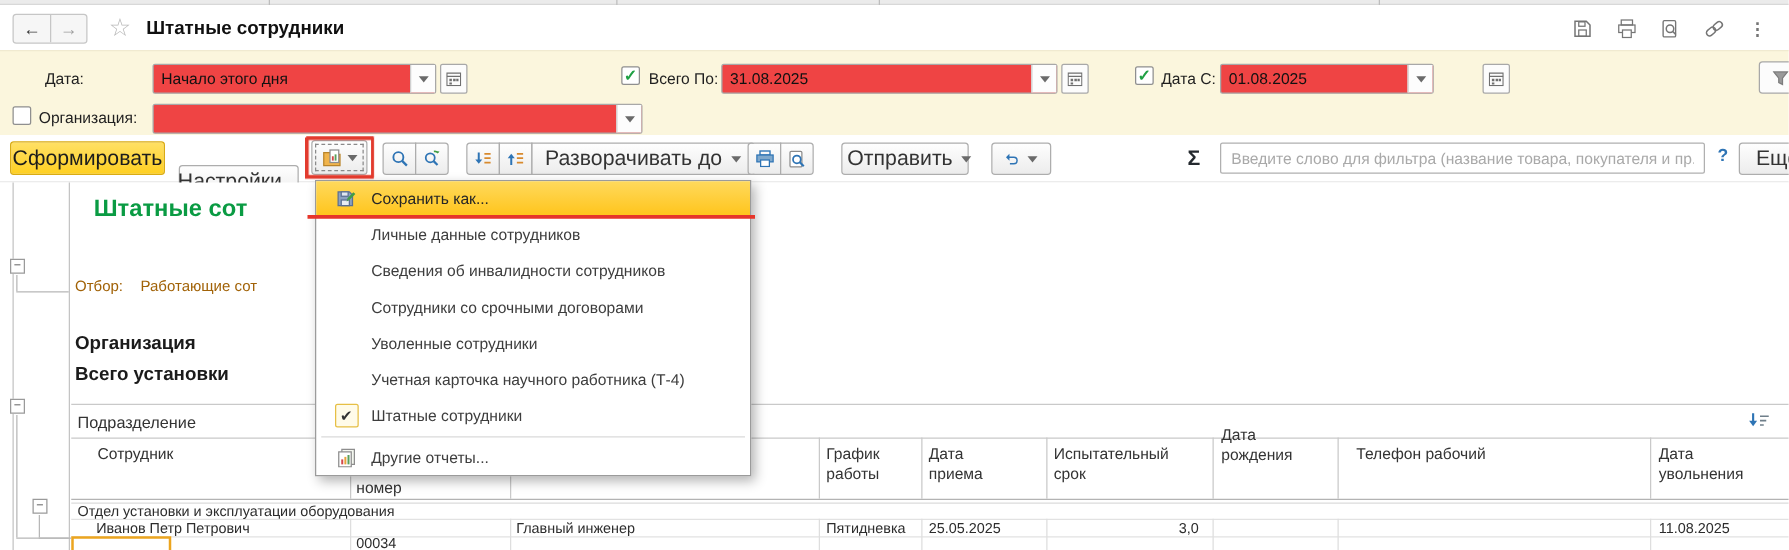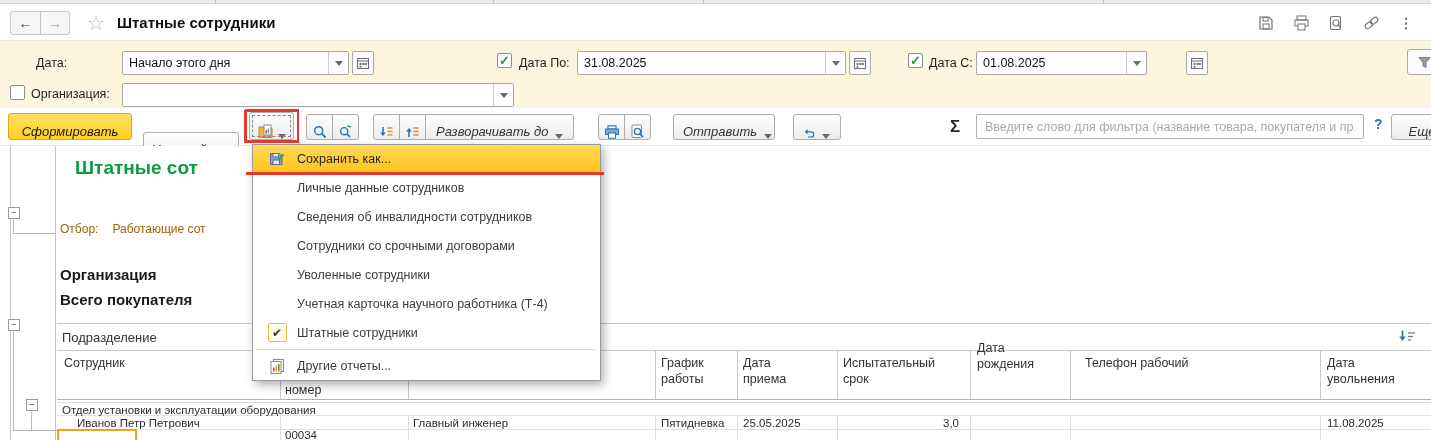--- a/index.html
+++ b/index.html
@@ -21,30 +21,30 @@
   .navbtn.fwd { border-left:1px solid #c6c6c6; color:#a0a0a0; }
   .star { margin-left:17px; font-size:20px; color:#b9b9b9; line-height:1; }
   .page-title { margin-left:12px; font-size:15px; font-weight:bold; color:#101010; }
   .tb-icons { margin-left:auto; margin-right:16px; display:flex; align-items:center; gap:17px; color:#757575; }
   .tb-icons .ib { display:flex; align-items:center; justify-content:center; width:18px; height:18px; }
   .kebab { font-size:14px; font-weight:bold; color:#757575; letter-spacing:0; }
 
   
   .filter-panel { position:absolute; top:40px; left:0; width:100%; height:68px; background:#fbf6dd; border-top:1px solid #f0ead0; }
   .fp-label { position:absolute; font-size:12.5px; color:#1f1f1f; white-space:nowrap; }
-  .combo { position:absolute; height:24px; display:flex; background:#ffffff; border:1px solid #a8a8a8; border-radius:2px; }
+  .combo { position:absolute; height:24px; display:flex; background:#ef4444; border:1px solid #a8a8a8; border-radius:2px; }
   .combo input { border:none; outline:none; flex:1; min-width:0; font-size:12.5px; padding:0 6px; font-family:inherit; color:#111; background:transparent; }
   .arrow-seg { width:20px; border-left:1px solid #cfcfcf; display:flex; align-items:center; justify-content:center; background:#fdfdfd; }
   .tri-down { width:0; height:0; border-left:4px solid transparent; border-right:4px solid transparent; border-top:5px solid #6a6a6a; }
   .sq-btn { position:absolute; width:22px; height:24px; border:1px solid #a8a8a8; border-radius:2px; background:#fcfcfc; display:flex; align-items:center; justify-content:center; }
   .cb { position:absolute; width:15px; height:15px; border:1px solid #8f8f8f; border-radius:2px; background:#fff; display:flex; align-items:center; justify-content:center; font-size:13px; font-weight:bold; color:#1fa043; line-height:1; }
 
   
   .toolbar { position:absolute; top:108px; left:0; width:100%; height:38px; background:#fff; border-bottom:1px solid #e6e6e6; }
-  .btn { position:absolute; height:26px; border:1px solid #adadad; border-radius:3px; background:linear-gradient(#fefefe,#ececec); font-size:13px; color:#333; display:flex; align-items:flex-end; justify-content:center; padding:0 10px; white-space:nowrap;font-style:italic; }
+  .btn { position:absolute; height:26px; border:1px solid #adadad; border-radius:3px; background:linear-gradient(#fefefe,#ececec); font-size:17px; color:#333; display:flex; align-items:center; justify-content:center; padding:0 10px; white-space:nowrap; }
   .btn-yellow { background:linear-gradient(#ffe065,#ffd022); border-color:#d9ab13; color:#1c1c1c; }
   .icon-btn { width:27px; padding:0; }
   .grp > .btn { position:static; border-radius:0; }
   .grp { position:absolute; display:flex; }
   .grp > .btn + .btn { margin-left:-1px; }
   .grp > .btn:first-child { border-radius:3px 0 0 3px; }
   .grp > .btn:last-child { border-radius:0 3px 3px 0; }
   .sigma { position:absolute; font-size:17px; font-weight:bold; color:#24292e; }
   .flt-input { position:absolute; height:25px; border:1px solid #b0b0b0; border-radius:2px; font-size:12.5px; padding:0 8px; font-family:inherit; color:#222; }
   .flt-input::placeholder { color:#a9a9a9; }
@@ -150,21 +150,21 @@
         <rect x="2.5" y="6" width="2" height="2" fill="#6f6f6f"></rect>
         <rect x="5.5" y="6" width="2" height="2" fill="#6f6f6f"></rect>
         <rect x="8" y="6" width="1.8" height="2" fill="#6f6f6f"></rect>
         <rect x="2.5" y="9" width="2" height="1.6" fill="#6f6f6f"></rect>
       </svg>
   </div>
 
   <div class="cb" style="left:497px; top:12px;">
       <span>✓</span>
     </div>
-  <div class="fp-label" style="left:519px; top:15px;">Дата По:</div>
+  <div class="fp-label" style="left:519px; top:15px;">Всего По:</div>
   <div class="combo" style="left:577px; top:10px; width:269px;">
     <input value="31.08.2025" style="">
     <div class="arrow-seg">
         <div class="tri-down"></div>
       </div>
   </div>
   <div class="sq-btn" style="left:849px; top:10px;">
     <svg width="12" height="12" viewBox="0 0 12 12">
         <rect x="0.5" y="1.5" width="11" height="10" fill="none" stroke="#6f6f6f"></rect>
         <line x1="0.5" y1="4" x2="11.5" y2="4" stroke="#6f6f6f"></line>
@@ -328,21 +328,21 @@
 
   <div class="gbox" style="left:26px; top:253px;"><span>−</span></div>
   <div class="gline" style="left:31px; top:266px; width:1px; height:18px;"></div>
   <div class="gline" style="left:31px; top:284px; width:26px; height:1px;"></div>
 
   <div class="rpt-title">Штатные сот</div>
   <div class="rpt-otbor">
     <span>Отбор:</span><span class="val">Работающие сот</span>
   </div>
   <div class="rpt-bold" style="left:60px; top:120px;">Организация</div>
-  <div class="rpt-bold" style="left:60px; top:145px;">Всего покупателя</div>
+  <div class="rpt-bold" style="left:60px; top:145px;">Всего установки</div>
 
   <div class="hline" style="left:57px; right:0; top:177px;"></div>
   <div class="hline" style="left:57px; right:0; top:204px;"></div>
   <div class="hline" style="left:57px; right:0; top:253px; background:#b3b3b3;"></div>
   <div class="hline" style="left:57px; right:0; top:256px; background:#dcdcdc;"></div>
   <div class="hline" style="left:57px; right:0; top:269px; background:#e2e2e2;"></div>
   <div class="hline" style="left:57px; right:0; top:283px; background:#e2e2e2;"></div>
 
   <div class="colline" style="left:280px; top:204px; height:49px; background:#c9c9c9;"></div>
   <div class="colline" style="left:408px; top:204px; height:49px; background:#c9c9c9;"></div>
@@ -365,21 +365,21 @@
   <div class="th" style="left:62px; top:184px; font-size:13px;">Подразделение</div>
   <div class="abs" style="left:1398px; top:183px;">
     <svg width="18" height="14" viewBox="0 0 18 14">
         <line x1="4.5" y1="1.5" x2="4.5" y2="9" stroke="#2e74b5" stroke-width="1.7"></line>
         <path d="M1.3 7.5 L4.5 12 L7.7 7.5 Z" fill="#2e74b5"></path>
         <line x1="10" y1="4" x2="17" y2="4" stroke="#6f7f8a" stroke-width="1.3"></line>
         <line x1="10" y1="7.5" x2="15" y2="7.5" stroke="#6f7f8a" stroke-width="1.3"></line>
         <line x1="10" y1="11" x2="13" y2="11" stroke="#6f7f8a" stroke-width="1.3"></line>
       </svg>
   </div>
-  <div class="th" style="left:64px; top:209px;">Сотрудник</div>
+  <div class="th" style="left:78px; top:209px;">Сотрудник</div>
   <div class="th" style="left:285px; top:236px;">номер</div>
   <div class="th" style="left:661px; top:209px; width:66px;">График работы</div>
   <div class="th" style="left:743px; top:209px; width:60px;">Дата приема</div>
   <div class="th" style="left:843px; top:209px; width:120px;">Испытательный срок</div>
   <div class="th" style="left:977px; top:194px; width:70px;">Дата рождения</div>
   <div class="th" style="left:1085px; top:209px; width:220px;">Телефон рабочий</div>
   <div class="th" style="left:1327px; top:209px; width:80px;">Дата увольнения</div>
 
   <div class="td" style="left:62px; top:258px;">Отдел установки и эксплуатации оборудования</div>
   <div class="td" style="left:77px; top:271px;">Иванов Петр Петрович</div>

